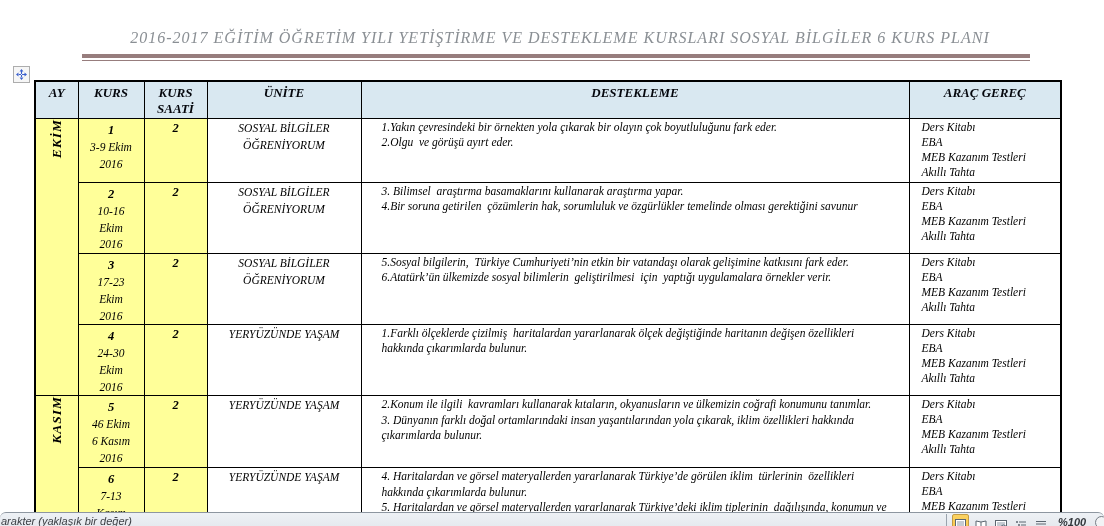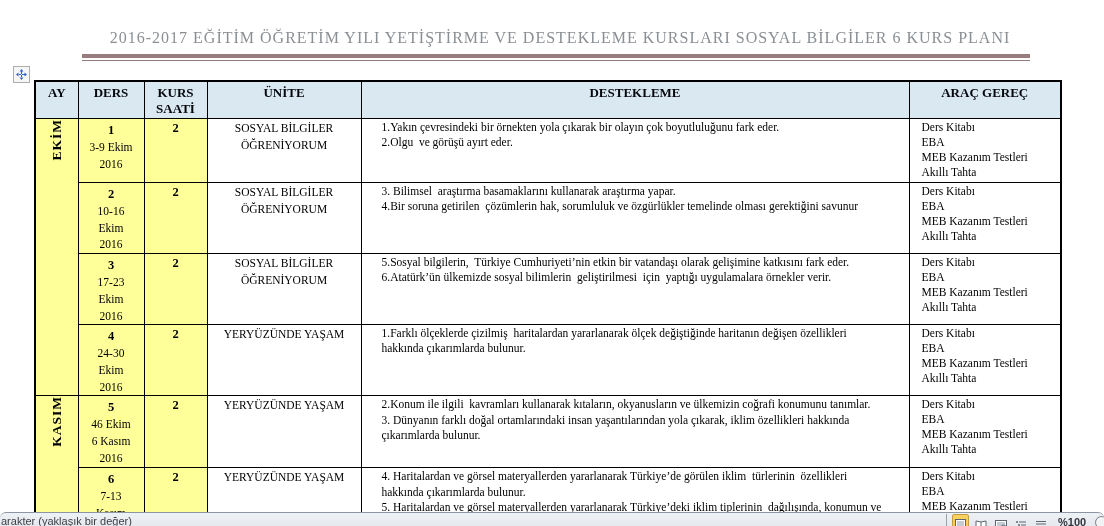--- a/index.html
+++ b/index.html
@@ -1,20 +1,21 @@
 <!DOCTYPE html>
 <html lang="tr" style="--header-bg: #d9e8f1; --group-bg: #ffff99; --title-text: #8a8f94; --title-rule: #977d7d; --statusbar-active: #fbd261;"><head>
 <meta charset="utf-8">
 <style>
   * { margin:0; padding:0; box-sizing:border-box; }
   html,body { background:#fff; }
   .page {
     position:relative; width:1104px; height:526px;
     background:#fff; overflow:hidden;
     font-family:"Liberation Serif", serif;
+    font-style:italic;
   }
   
   .doc-title {
     position:absolute; top:29px; left:60px; width:1000px;
     text-align:center;
     font-size:16px; letter-spacing:1px; font-weight:400;
     color:var(--title-text, #8a8f94);
     white-space:nowrap;
   }
   .title-rule {
@@ -114,21 +115,21 @@
       <col style="width:43px">
         <col style="width:66px">
         <col style="width:63px">
       <col style="width:154px">
         <col style="width:548px">
         <col style="width:152px">
     </colgroup>
     <thead>
       <tr style="height:33px">
         <th>AY</th>
-        <th>DERS</th>
+        <th>KURS</th>
         <th>KURS SAATİ</th>
         <th>ÜNİTE</th>
         <th>DESTEKLEME</th>
         <th>ARAÇ GEREÇ</th>
       </tr>
     </thead>
     <tbody>
       <tr style="height:59px">
         <td class="c-month" rowspan="4">
           <div class="month-label">EKİM</div>

